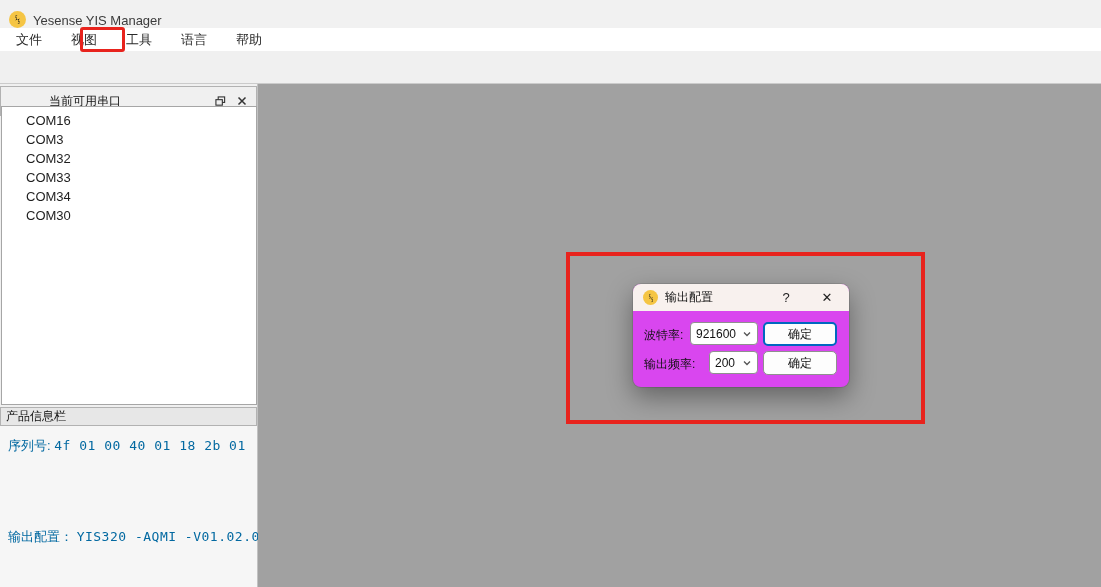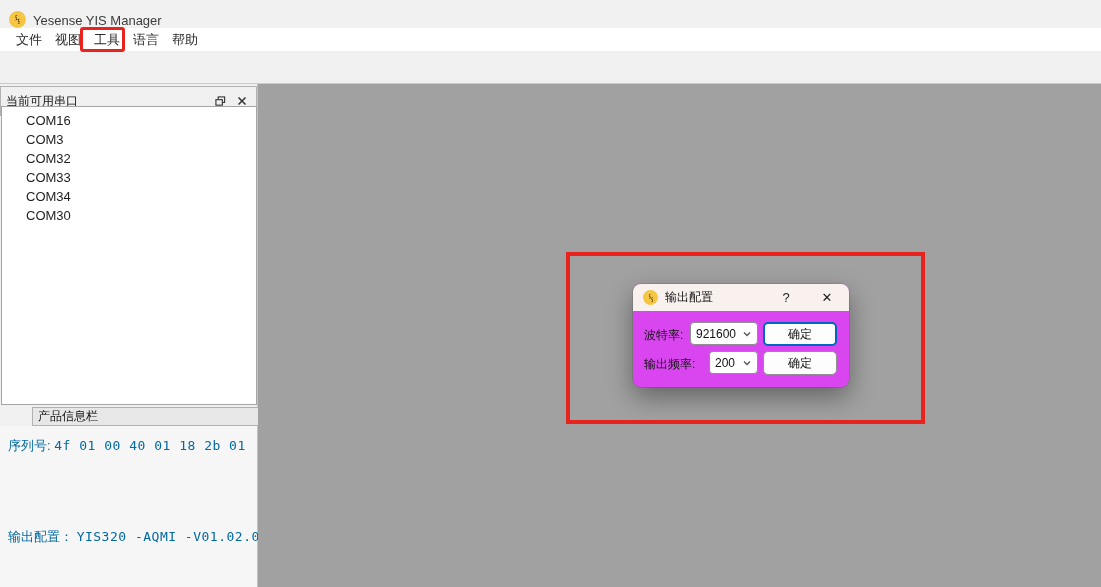--- a/index.html
+++ b/index.html
@@ -7,21 +7,21 @@
   body { font-family:"Liberation Sans", sans-serif; position:relative; overflow:hidden; background:#a1a1a1; }
   #app { position:absolute; inset:0; }
 
   
   .titlebar { position:absolute; left:0; top:0; width:1101px; height:28px; background:#f1f1f1; display:flex; align-items:flex-end; }
   .applogo { width:17px; height:17px; border-radius:50%; background:#f5c544; margin-left:9px; display:flex; align-items:center; justify-content:center; }
   .applogo svg { display:block; }
   .titletext { margin-left:7px; font-size:13px; color:#3c3c3c; }
 
   
-  .menubar { position:absolute; left:0; top:28px; width:1101px; height:24px; background:#ffffff; display:flex; align-items:center; padding-left:10px; gap:1px; border-bottom:1px solid #f0f0f0; }
+  .menubar { position:absolute; left:0; top:28px; width:1101px; height:24px; background:#ffffff; display:flex; align-items:center; padding-left:10px; gap:17px; border-bottom:1px solid #f0f0f0; }
   .menuitem { font-size:13px; color:#2a2a2a; padding:2px 6px; cursor:default; }
   .menu-highlight { position:absolute; left:80px; top:27px; width:45px; height:25px; border:3px solid #e8231d; border-radius:3px; pointer-events:none; z-index:60; }
 
   
   .toolbar { position:absolute; left:0; top:52px; width:1101px; height:32px; background:#f0f0f0; border-bottom:1px solid #cbcbcb; }
   .grip { position:absolute; top:57px; width:4px; height:22px;
           background-image:repeating-linear-gradient(to bottom, #9a9a9a 0 1.5px, transparent 1.5px 4px);
           background-size:1.5px 100%; background-repeat:repeat-x; opacity:.8; }
   .vsep { position:absolute; top:56px; width:1px; height:24px; background:#d6d6d6; }
   .iconrow { position:absolute; left:12px; top:54px; display:flex; gap:3px; }
@@ -36,27 +36,27 @@
   .tb-baud { position:absolute; left:420px; top:57px; width:58px; height:22px; }
   .tb-closeport { position:absolute; left:485px; top:56px; width:64px; height:24px; background:#ffffff; border:1px solid #8f8f8f; border-radius:3px; font-size:13px; color:#111; cursor:pointer; font-family:"Liberation Sans",sans-serif; }
   .roundbtn { position:absolute; top:56px; width:24px; height:24px; border-radius:50%; background:transparent; display:flex; align-items:center; justify-content:center; cursor:pointer; padding:0; border:none; }
   .rec-outer { width:24px; height:24px; border-radius:50%; border:2px solid #d02a20; display:flex; align-items:center; justify-content:center; }
   .rec-inner { width:14px; height:14px; border-radius:50%; background:#d42014; }
   .stop-outer { width:24px; height:24px; border-radius:50%; border:2px solid #9a9a9a; display:flex; align-items:center; justify-content:center; }
   .stop-inner { width:10px; height:10px; background:#a6a6a6; border-radius:1px; }
 
   
   .leftcol { position:absolute; left:0; top:84px; width:258px; height:503px; background:#f0f0f0; border-right:1px solid #c2c2c2; }
-  .dockheader { position:absolute; left:0px; top:2px; width:257px; height:30px; background:#f0f0f0; border:1px solid #b2b2b2; display:flex; align-items:center; }
+  .dockheader { position:absolute; left:0px; top:2px; width:257px; height:30px; background:#f0f0f0; border:1px solid #b2b2b2; display:flex; align-items:center;padding-left:43px; }
   .dockheader .dtitle { font-size:12px; color:#111; margin-left:5px; flex:1; }
   .dockbtn { width:16px; height:14px; background:transparent; border:none; display:flex; align-items:center; justify-content:center; cursor:pointer; margin-right:6px; padding:0; }
   .portlist { position:absolute; left:1px; top:22px; width:256px; height:299px; background:#ffffff; border:1px solid #a6a6a6; padding-top:4px; overflow:hidden; }
   .portitem { height:19px; line-height:19px; padding-left:24px; font-size:13px; color:#1e1e1e; cursor:default; }
 
-  .infoheader { position:absolute; left:0px; top:323px; width:257px; height:19px; background:#e7e7e7; border:1px solid #b2b2b2; display:flex; align-items:center;margin-left:32px; }
+  .infoheader { position:absolute; left:0px; top:323px; width:257px; height:19px; background:#e7e7e7; border:1px solid #b2b2b2; display:flex; align-items:center; }
   .infoheader .dtitle { font-size:12px; color:#111; margin-left:5px; }
   .infobody { position:absolute; left:0px; top:342px; width:257px; height:161px; background:#f6f6f6; }
   .inforow { position:absolute; left:8px; font-size:13px; color:#0369a1; white-space:nowrap; }
   .inforow .lbl { font-size:13px; }
   .inforow .monoval { font-family:"DejaVu Sans Mono", monospace; font-size:13px; letter-spacing:0.5px; }
 
   
   .mainarea { position:absolute; left:258px; top:84px; width:843px; height:503px; background:#a1a1a1; }
 
   

